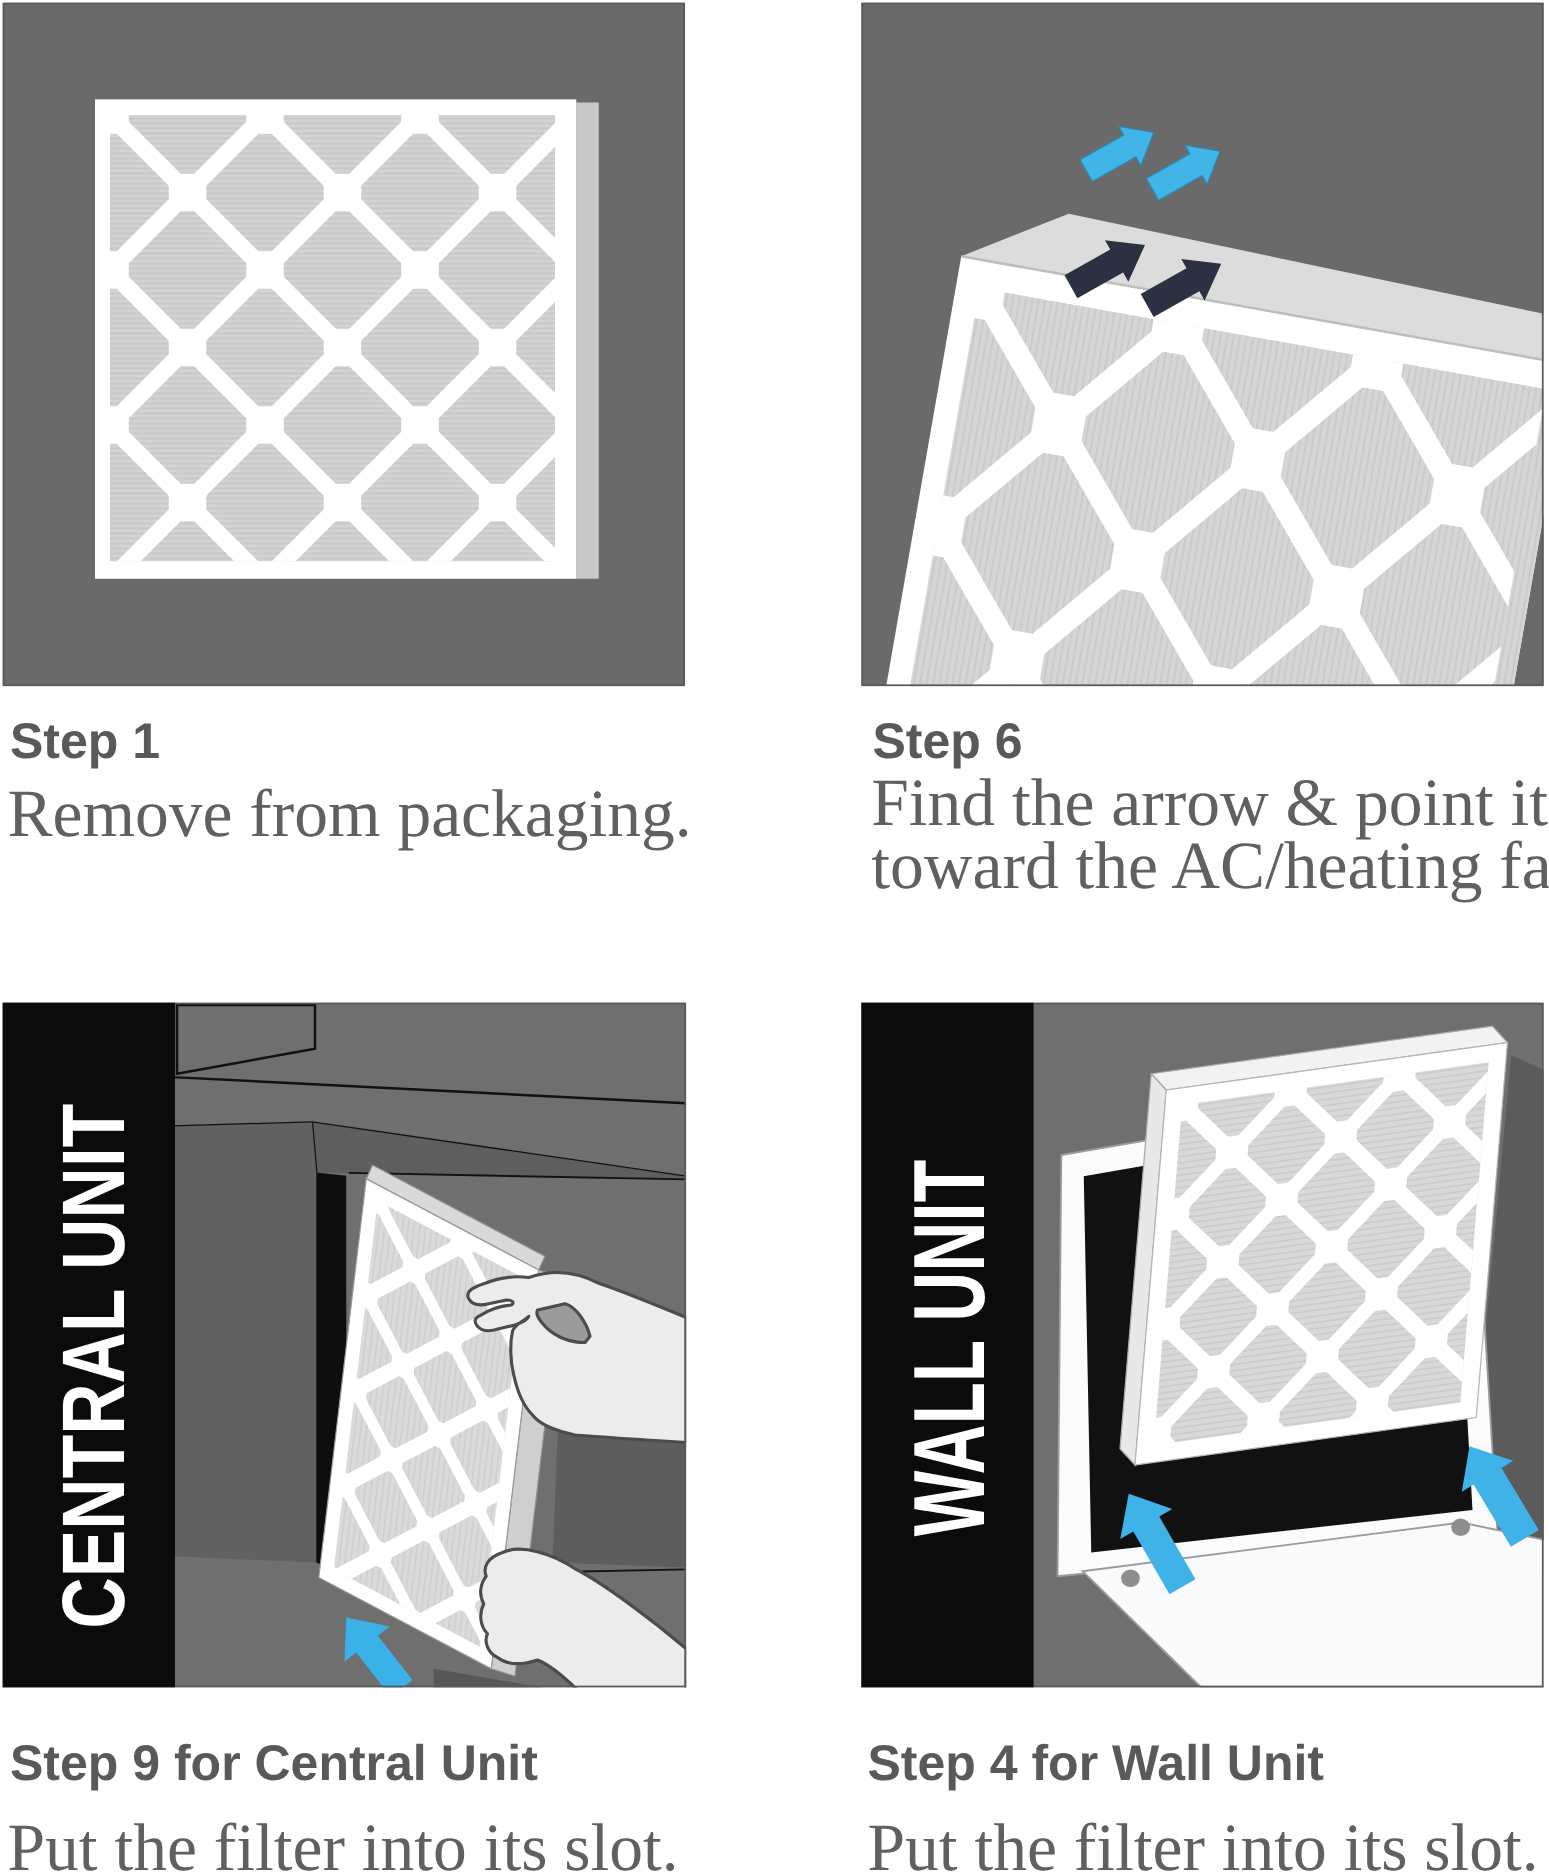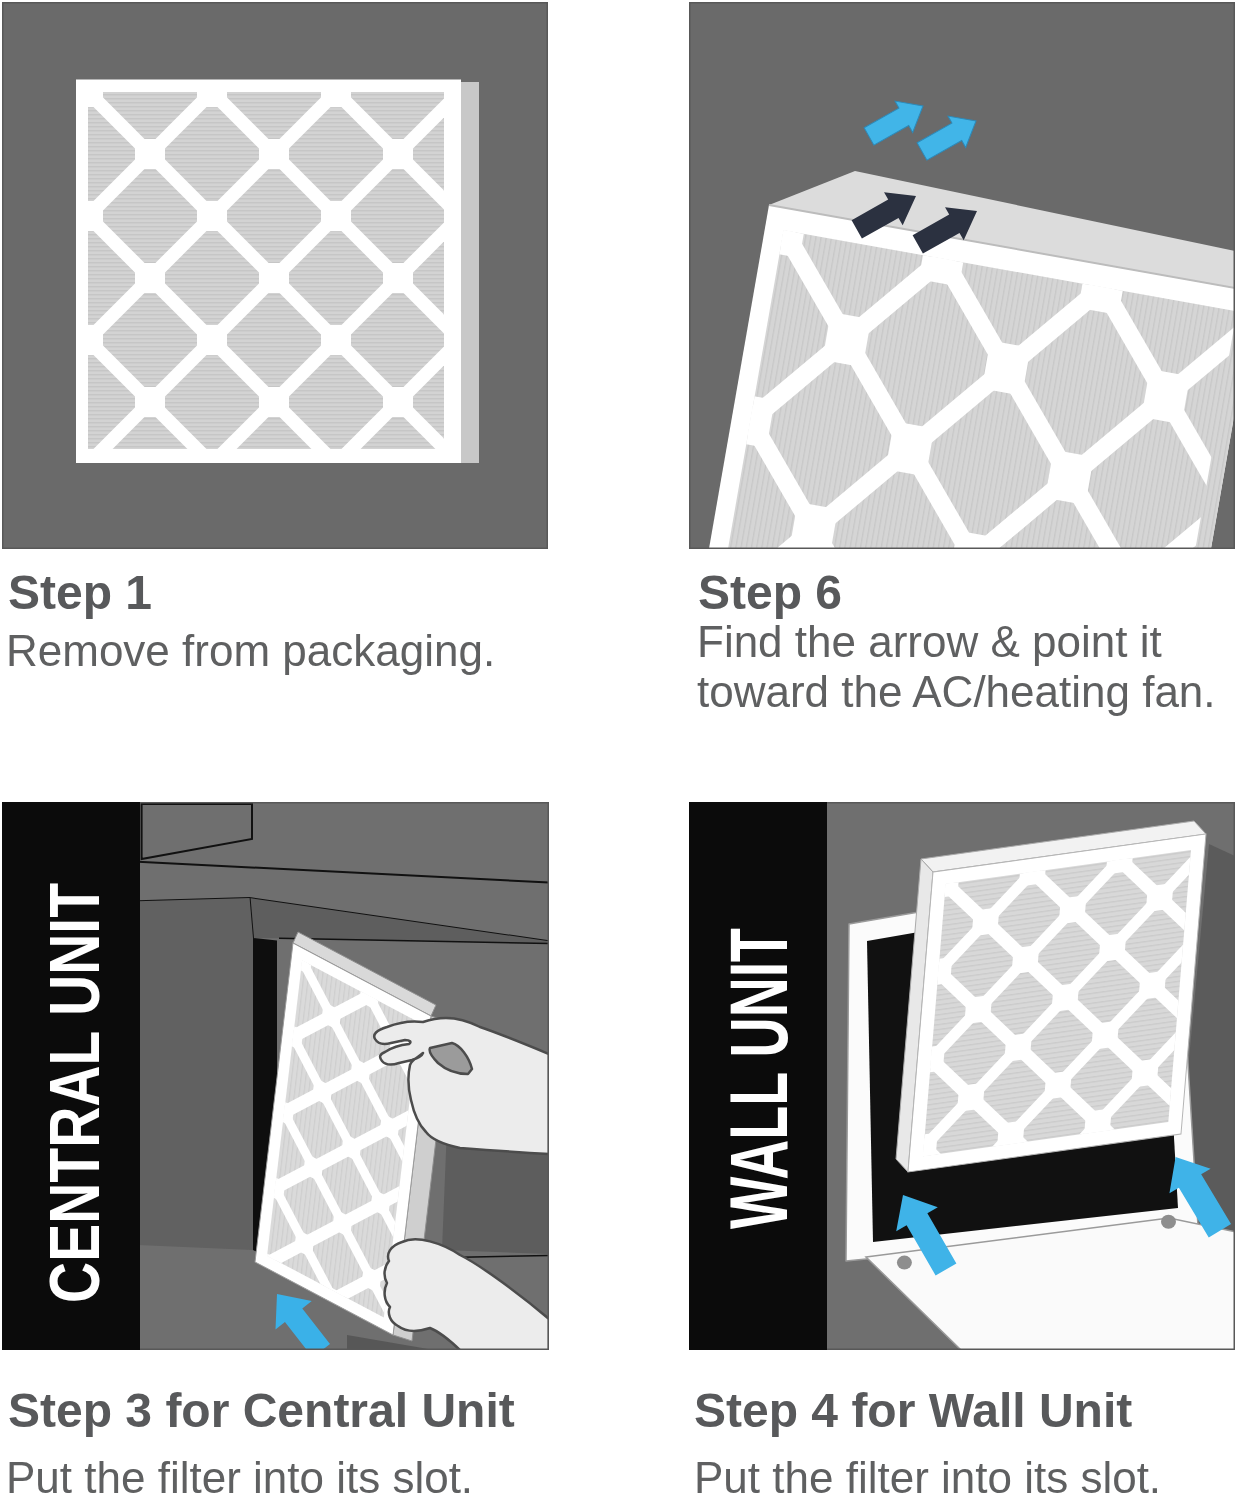--- a/index.html
+++ b/index.html
@@ -1,18 +1,18 @@
 <!DOCTYPE html>
 <html><head><meta charset="utf-8"><style>
 html,body{margin:0;padding:0;}
 body{width:1239px;height:1500px;background:#ffffff;position:relative;overflow:hidden;
 font-family:"Liberation Sans",sans-serif;}
 .abs{position:absolute;display:block;}
-.h{position:absolute;font-weight:bold;font-size:48px;line-height:48px;color:#58595b;white-space:nowrap;}
-.t{position:absolute;font-size:44px;line-height:50px;color:#5f6061;white-space:nowrap;}
+.h{position:absolute;font-weight:bold;font-size:40px;line-height:48px;color:#58595b;white-space:nowrap;}
+.t{position:absolute;font-size:54px;line-height:50px;color:#5f6061;white-space:nowrap;font-family:Liberation Serif, serif;}
 </style></head><body>
 <svg class="abs" style="left:2px;top:2px" width="546" height="547" viewBox="0 0 546 547">
 <defs>
       <pattern id="pleat1" width="7" height="4" patternUnits="userSpaceOnUse">
         <rect width="7" height="4" fill="#d3d3d3"></rect>
         <rect width="7" height="1.4" fill="#c6c6c6"></rect>
       </pattern>
       <clipPath id="clip1">
         <rect x="86" y="90" width="356" height="357"></rect>
       </clipPath>
@@ -284,16 +284,16 @@
     <text x="-291" y="97" transform="rotate(-90)" text-anchor="middle" font-family="Liberation Sans, sans-serif" font-weight="bold" font-size="71" fill="#ffffff" textLength="420" lengthAdjust="spacingAndGlyphs">CENTRAL UNIT</text>
   </svg>
 <svg class="abs" style="left:689px;top:802px" width="138" height="548" viewBox="0 0 138 548">
     <rect width="138" height="548" fill="#0b0b0b"></rect>
     <text x="-276.5" y="98" transform="rotate(-90)" text-anchor="middle" font-family="Liberation Sans, sans-serif" font-weight="bold" font-size="81" fill="#ffffff" textLength="301" lengthAdjust="spacingAndGlyphs">WALL UNIT</text>
   </svg>
 <div class="h" style="left:8px;top:569px">Step 1</div>
 <div class="h" style="left:698px;top:569px">Step 6</div>
 <div class="t" style="left:6px;top:629px;line-height:44px">Remove from packaging.</div>
 <div class="t" style="left:697px;top:617px">Find the arrow &amp; point it<br>toward the AC/heating fan.</div>
-<div class="h" style="left:8px;top:1387px">Step 3 for Central Unit</div>
+<div class="h" style="left:8px;top:1387px">Step 9 for Central Unit</div>
 <div class="h" style="left:694px;top:1387px">Step 4 for Wall Unit</div>
 <div class="t" style="left:6px;top:1456px;line-height:44px">Put the filter into its slot.</div>
 <div class="t" style="left:694px;top:1456px;line-height:44px">Put the filter into its slot.</div>
 
 </body></html>

